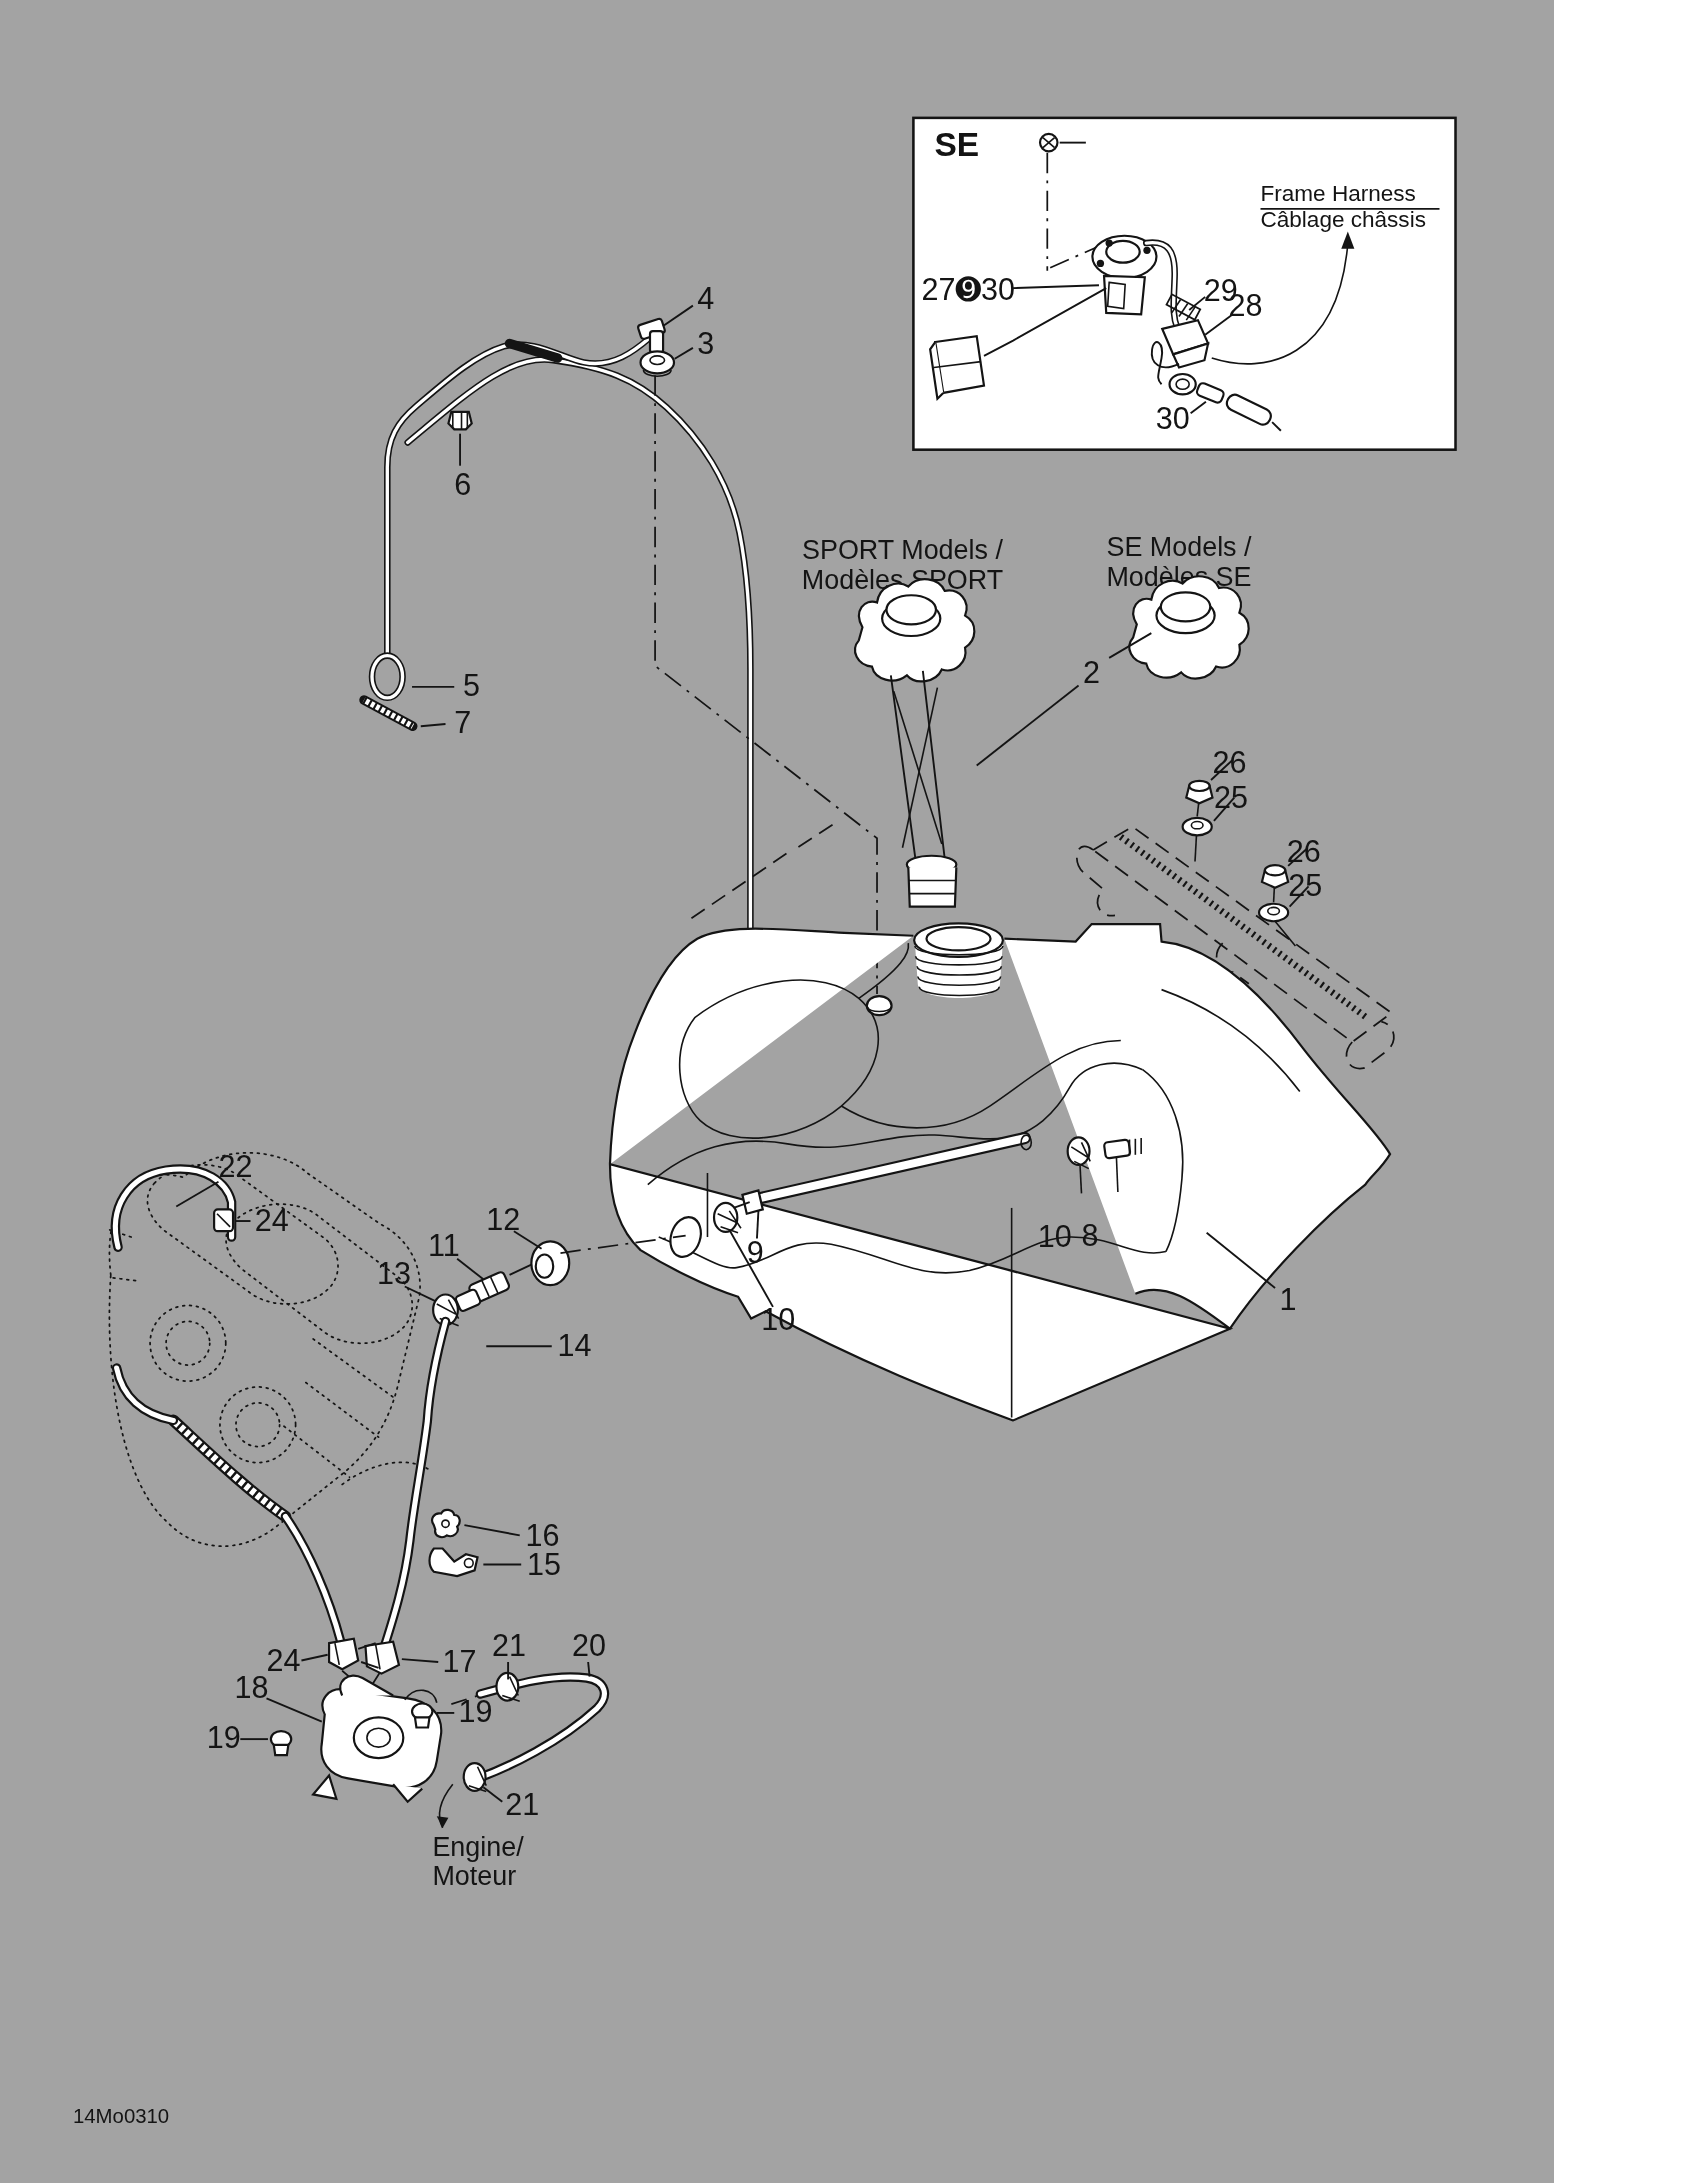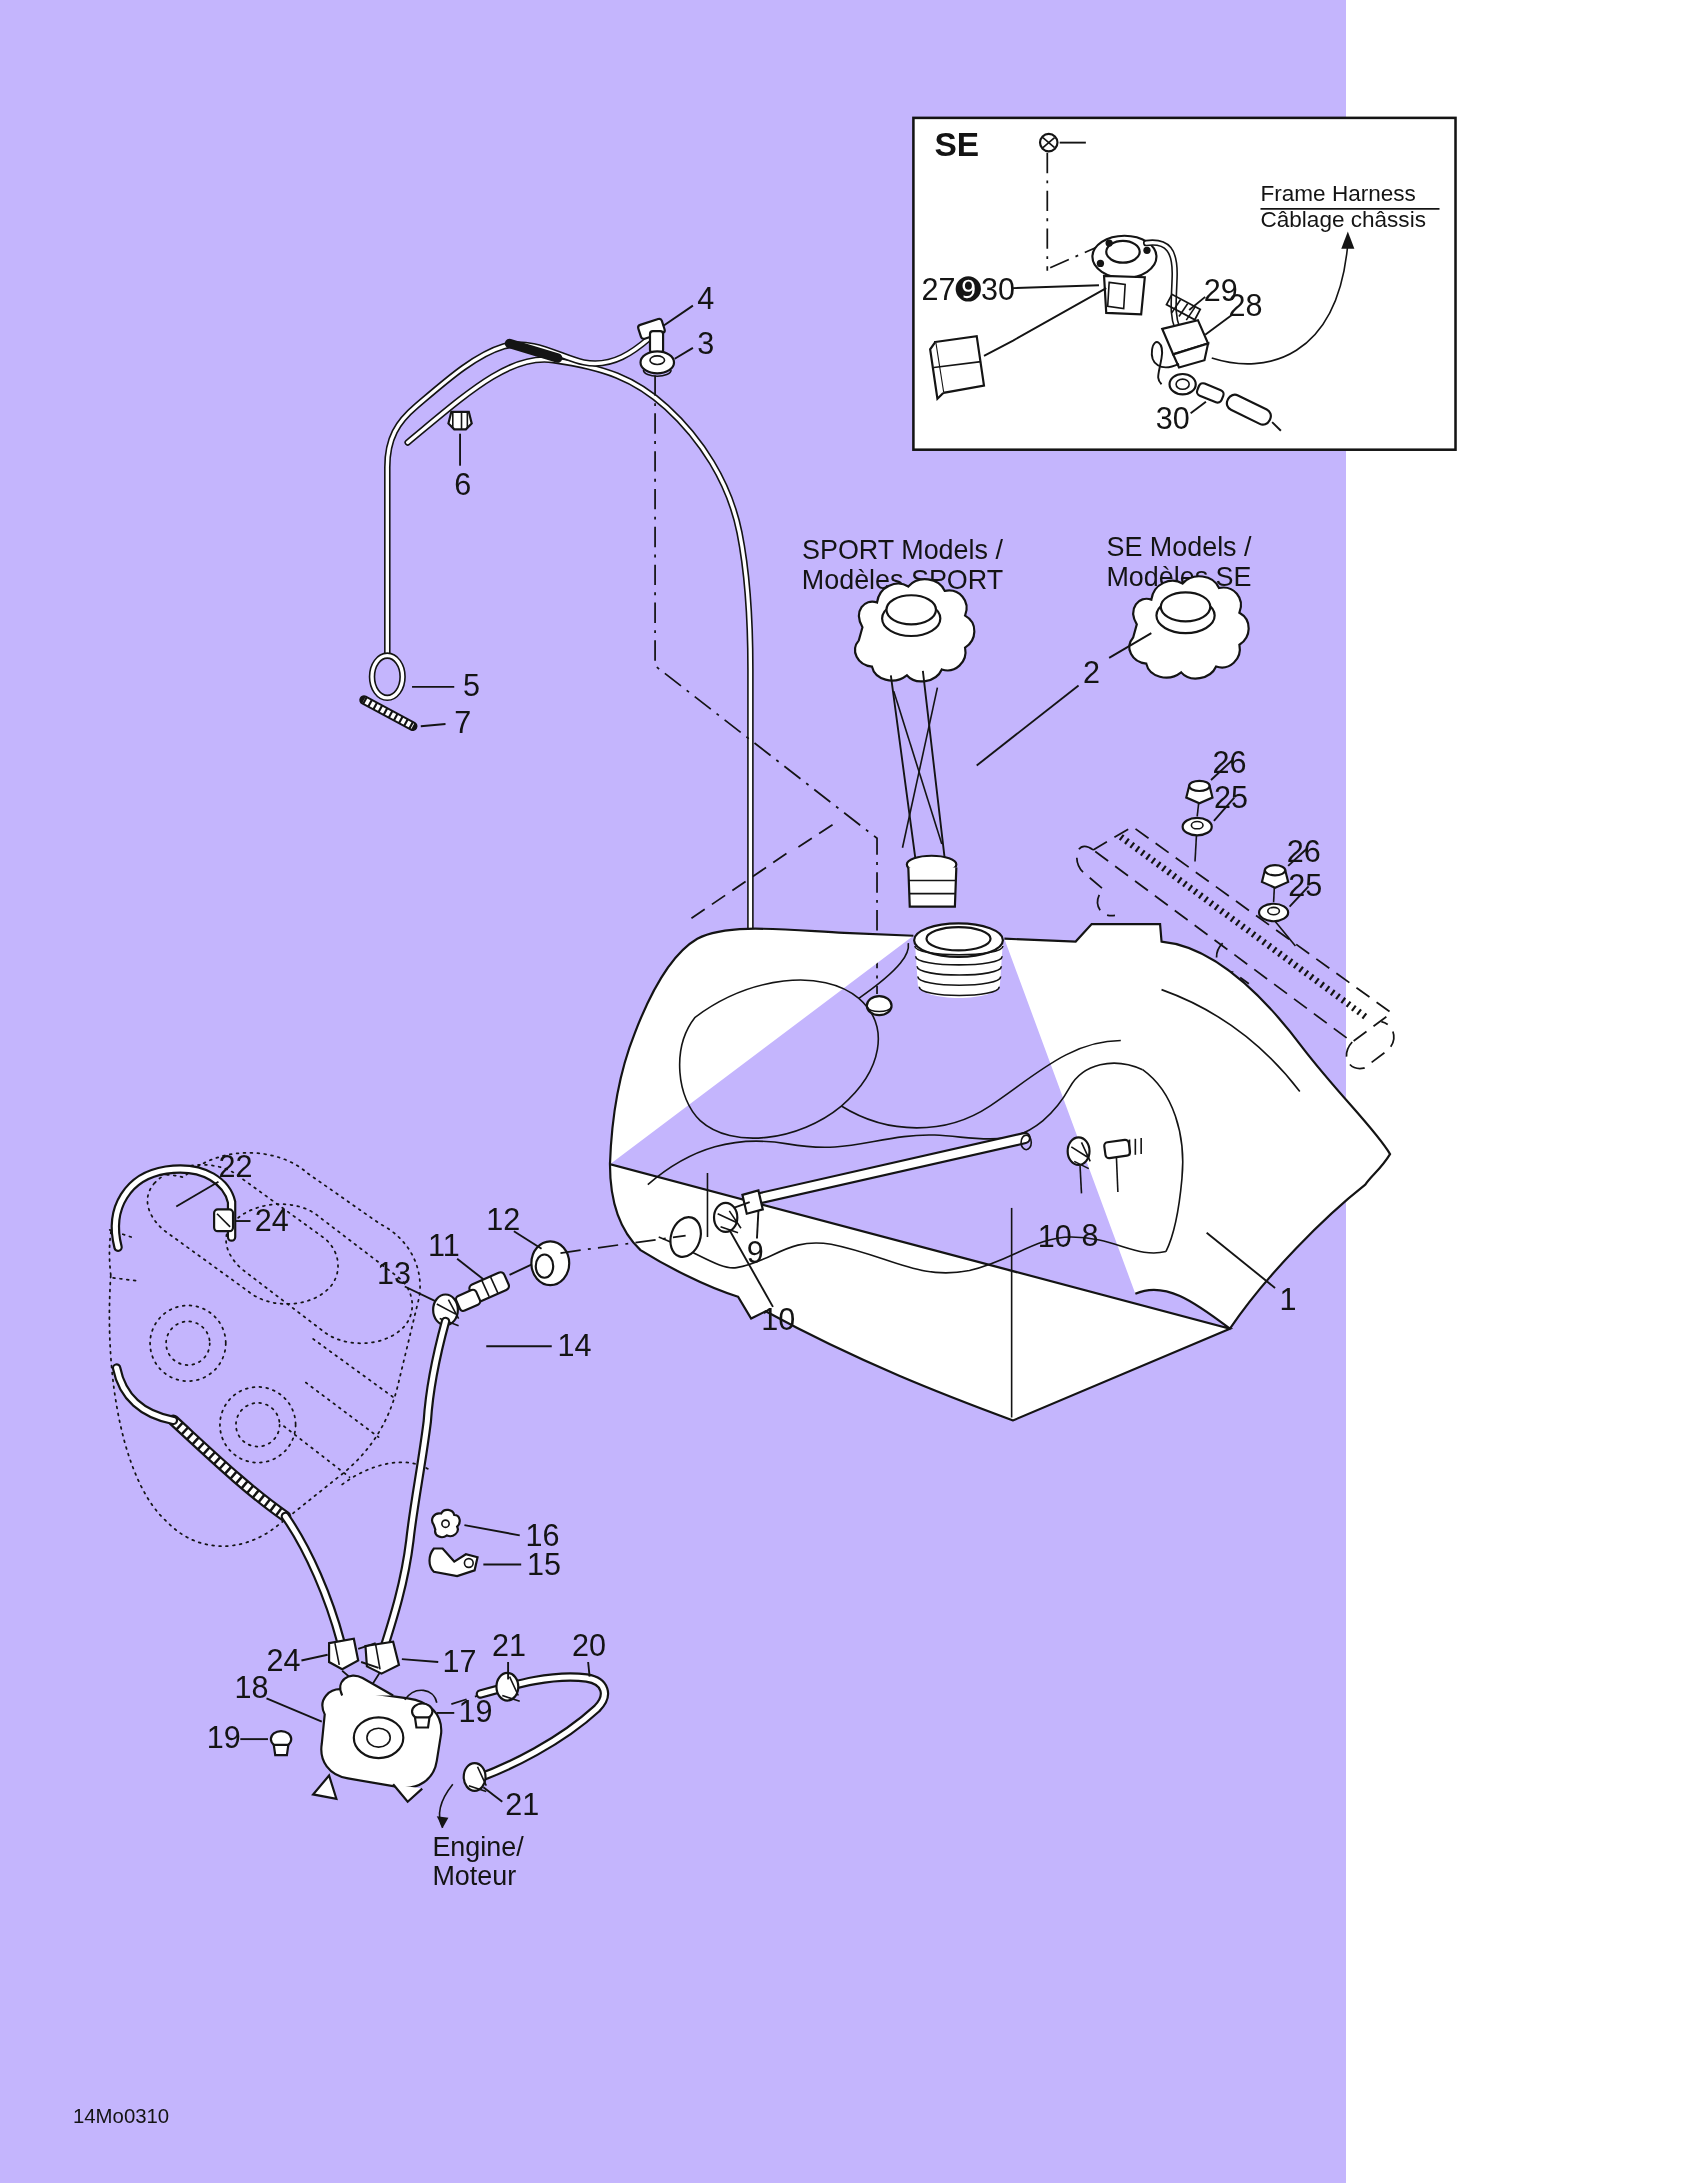--- a/index.html
+++ b/index.html
@@ -1,16 +1,16 @@
 <!DOCTYPE html>
 <html style="font-size:11.6px"><head>
 <meta charset="utf-8">
 <style>
   html,body{margin:0;padding:0;background:#ffffff;}
-  .page{width:1346px;height:2183px;position:relative;background:#c4b5fd;}
+  .page{width:1554px;height:2183px;position:relative;background:#a3a3a3;}
   svg{display:block;}
   text{font-family:"Liberation Sans",sans-serif;fill:#141414;}
   .callout{font-size:42px;}
   .modelLabel{font-size:37px;}
   .insetTitle{font-size:46px;font-weight:bold;}
   .harnessLabel{font-size:31px;}
   .engineLabel{font-size:37px;}
   .partCode{font-size:28px;}
   .ln{stroke:#141414;stroke-width:2.6;fill:none;}
   .out{stroke:#141414;stroke-width:3;fill:#fff;}

